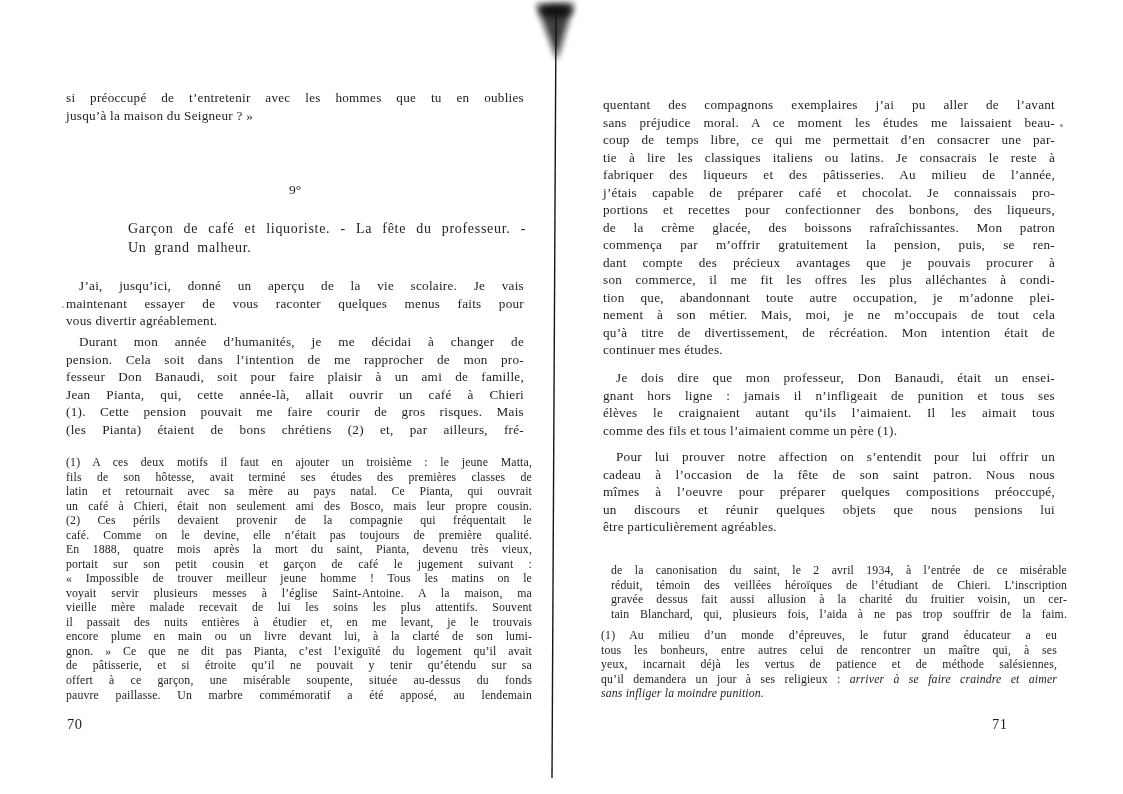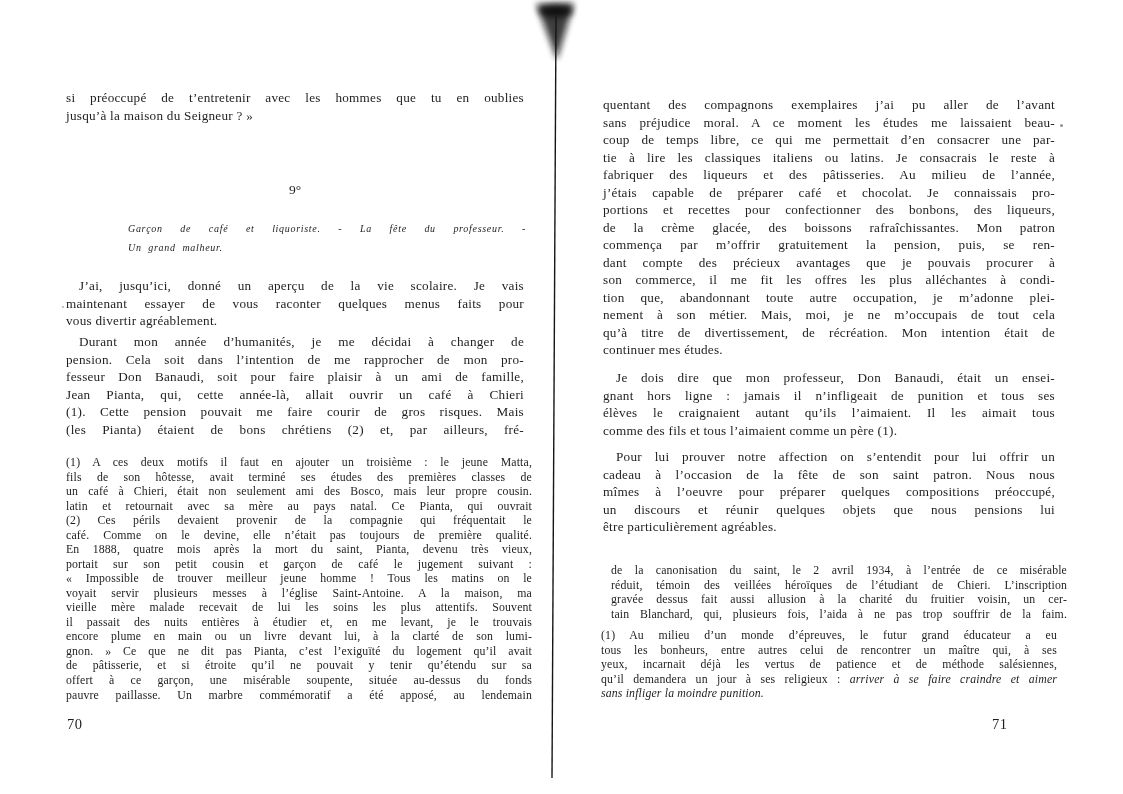--- a/index.html
+++ b/index.html
@@ -8,21 +8,21 @@
     width:1123px; height:794px; position:relative; overflow:hidden;
     font-family:"Liberation Serif","DejaVu Serif",serif;
     color:#1e1e1e;
   }
   .page { position:absolute; inset:0; }
   .blk { position:absolute; }
 
   
   .body-text { font-size:13.2px; line-height:17.5px; letter-spacing:0.25px; }
   .fn-text   { font-size:11.8px; line-height:14.55px; letter-spacing:0.15px; }
-  .title-blk { font-style:italic; font-size:10px; line-height:18.5px; letter-spacing:0.7px; word-spacing:3.5px; }
+  .title-blk { font-size:14px; line-height:18.5px; letter-spacing:0.7px; word-spacing:3.5px; }
   .secnum    { font-size:13.5px; text-align:center; }
   .pagenum   { font-size:14.5px; letter-spacing:0.5px; }
 
   .line { text-align:justify; text-align-last:justify; }
   .line.last { text-align-last:left; }
   .line.ind  { text-indent:13px; }
 
   
   .l-carry { left:66px; top:89px;  width:458px; }
   .l-secnum{ left:66px; top:182px; width:458px; }
@@ -77,22 +77,22 @@
         <div class="line"><span>pension. Cela soit dans l’intention de me rapprocher de mon pro-</span></div>
         <div class="line"><span>fesseur Don Banaudi, soit pour faire plaisir à un ami de famille,</span></div>
         <div class="line"><span>Jean Pianta, qui, cette année-là, allait ouvrir un café à Chieri</span></div>
         <div class="line"><span>(1). Cette pension pouvait me faire courir de gros risques. Mais</span></div>
         <div class="line"><span>(les Pianta) étaient de bons chrétiens (2) et, par ailleurs, fré-</span></div>
       </div>
 
     <div class="blk fn-text l-fn1">
         <div class="line"><span>(1) A ces deux motifs il faut en ajouter un troisième : le jeune Matta,</span></div>
         <div class="line"><span>fils de son hôtesse, avait terminé ses études des premières classes de</span></div>
+        <div class="line"><span>latin et retournait avec sa mère au pays natal. Ce Pianta, qui ouvrait</span></div>
         <div class="line"><span>un café à Chieri, était non seulement ami des Bosco, mais leur propre cousin.</span></div>
-        <div class="line"><span>latin et retournait avec sa mère au pays natal. Ce Pianta, qui ouvrait</span></div>
       </div>
 
     <div class="blk fn-text l-fn2">
         <div class="line"><span>(2) Ces périls devaient provenir de la compagnie qui fréquentait le</span></div>
         <div class="line"><span>café. Comme on le devine, elle n’était pas toujours de première qualité.</span></div>
         <div class="line"><span>En 1888, quatre mois après la mort du saint, Pianta, devenu très vieux,</span></div>
         <div class="line"><span>portait sur son petit cousin et garçon de café le jugement suivant :</span></div>
         <div class="line"><span>« Impossible de trouver meilleur jeune homme ! Tous les matins on le</span></div>
         <div class="line"><span>voyait servir plusieurs messes à l’église Saint-Antoine. A la maison, ma</span></div>
         <div class="line"><span>vieille mère malade recevait de lui les soins les plus attentifs. Souvent</span></div>

